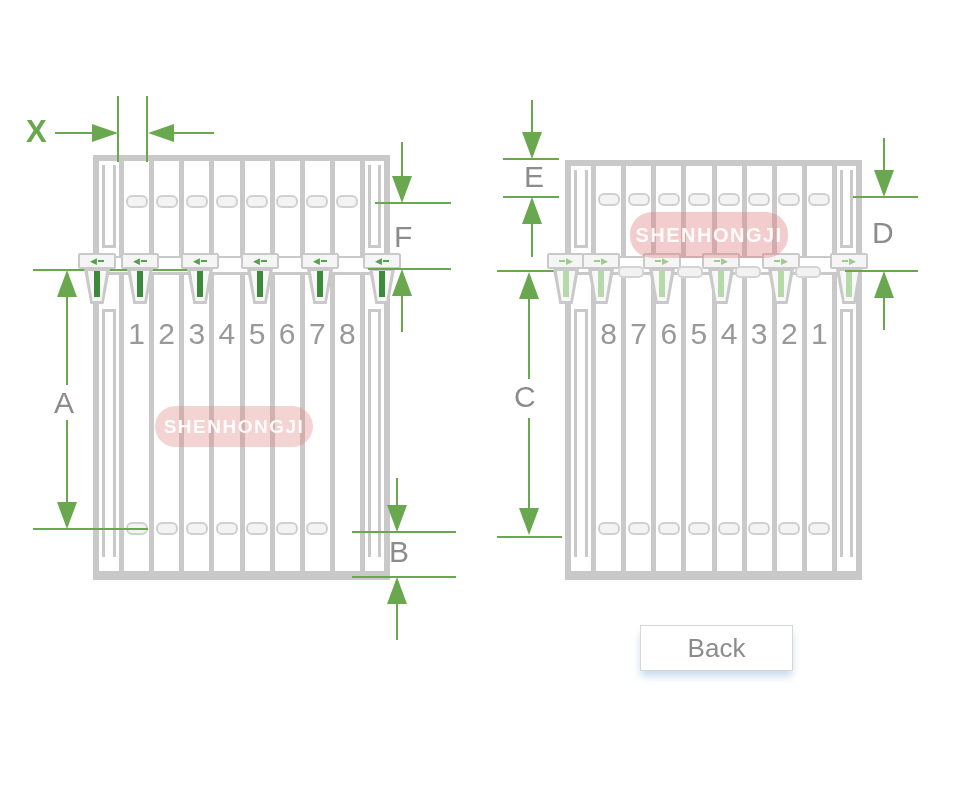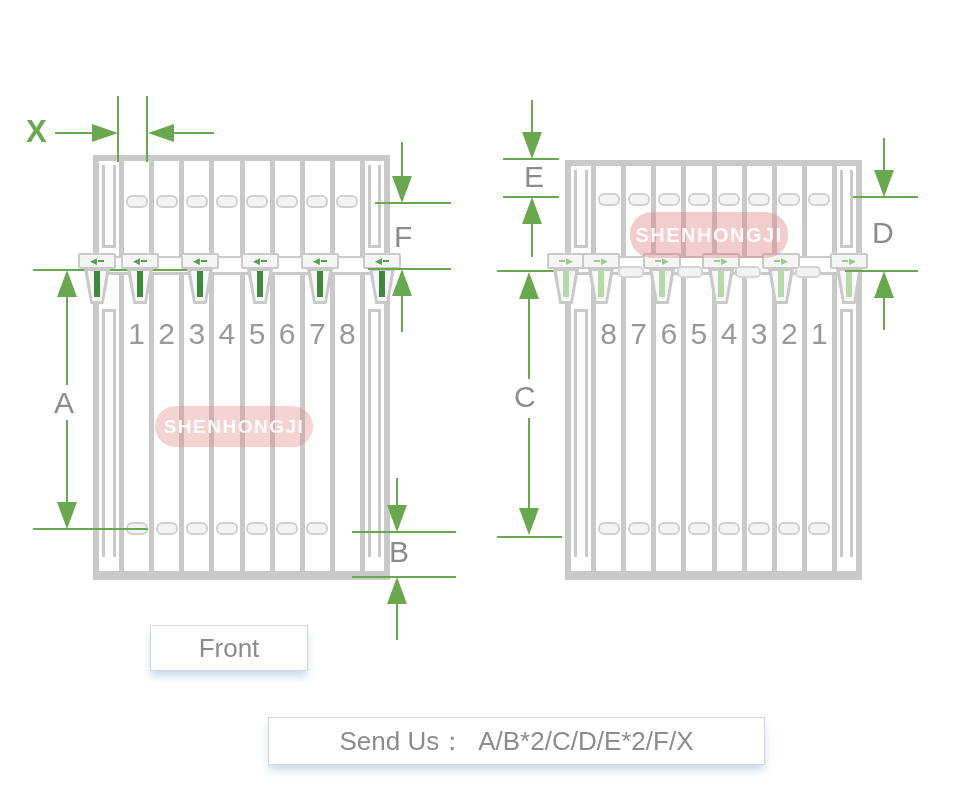--- a/index.html
+++ b/index.html
@@ -513,21 +513,18 @@
   <div>
     <i class="vl" style="left:883px;top:138px;height:33px;"></i>
     <i class="ah ah-down" style="left:874px;top:170px;"></i>
     <i class="hl" style="left:853px;top:196px;width:65px;"></i>
     <span class="dim-letter" style="left:872px;top:218px;">D</span>
     <i class="hl" style="left:845px;top:270px;width:73px;"></i>
     <i class="ah ah-up" style="left:874px;top:271px;"></i>
     <i class="vl" style="left:883px;top:298px;height:32px;"></i>
   </div>
 
-  <div class="label-box" style="left:150px;top:625px;width:156px;height:44px;">
-    <span>Front</span>
-  </div>
-
-  <div class="label-box" style="left:268px;top:717px;width:495px;height:46px;">
-    <span class="pre-space">Send Us：  A/B*2/C/D/E*2/F/X</span>
-  </div>
+  <div class="label-box" style="left:640px;top:625px;width:151px;height:44px;">
+    <span>Back</span>
+  </div>
+
 
 </div>
 
 </body></html>

